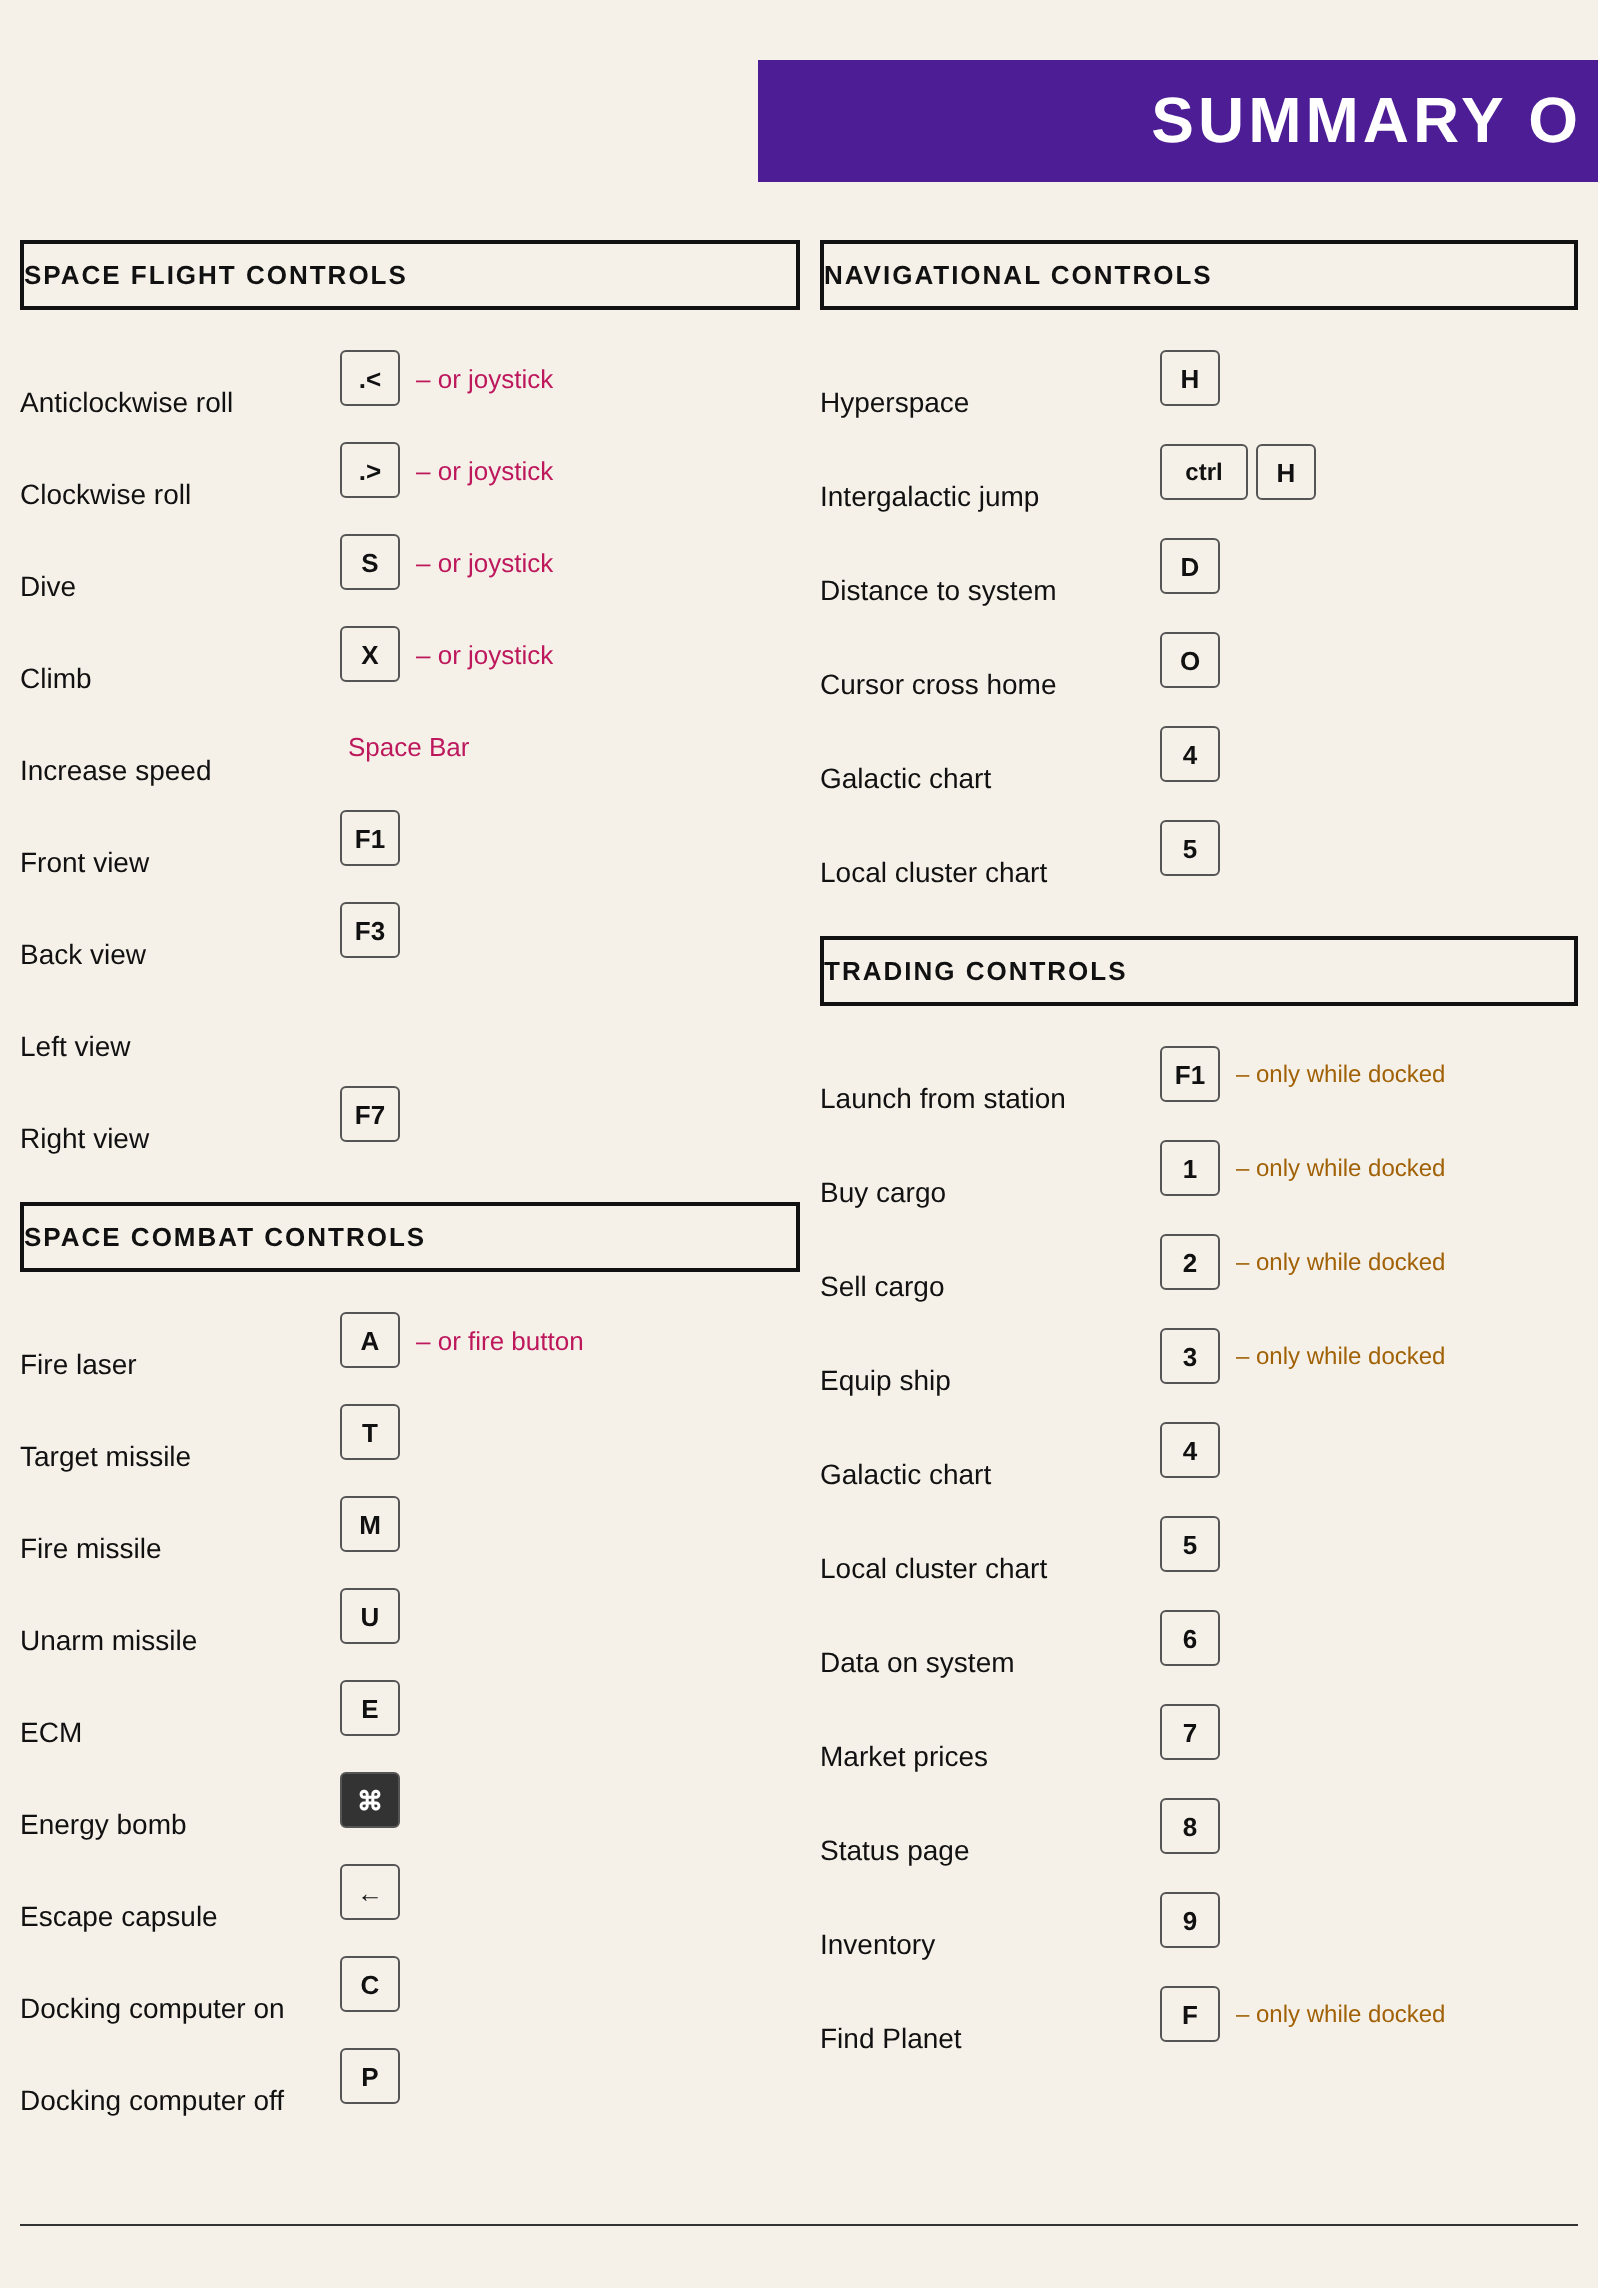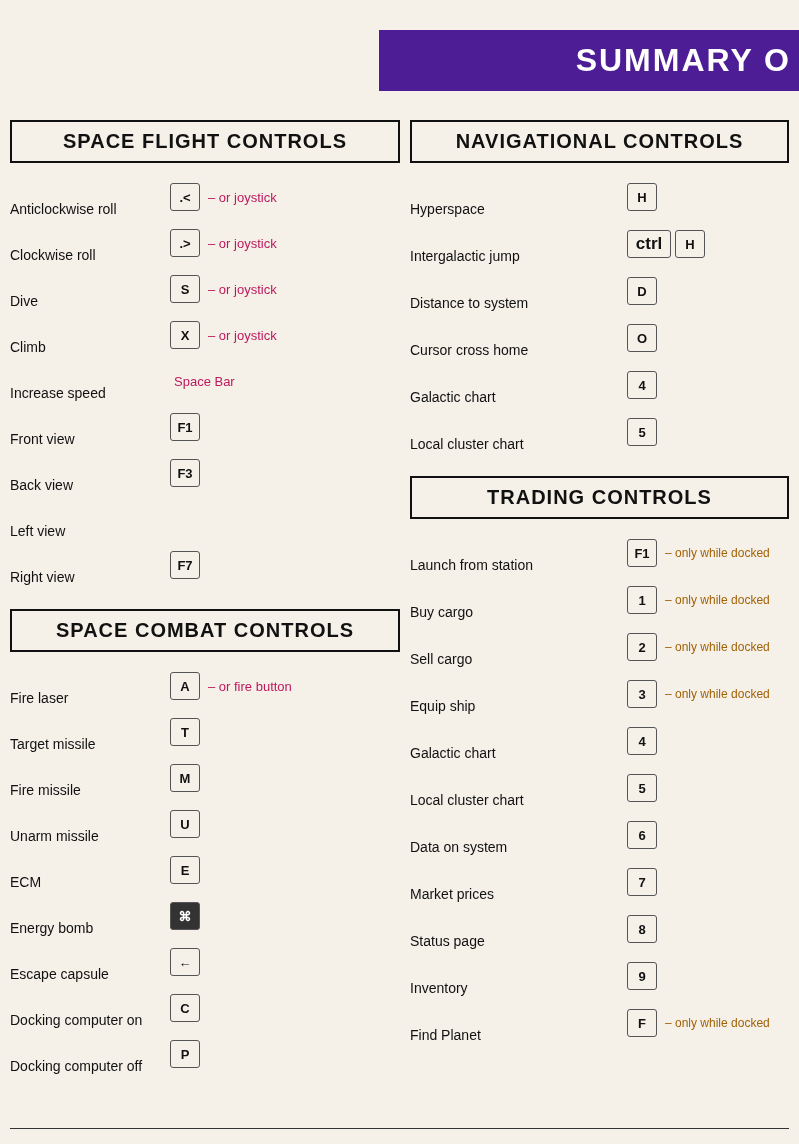--- a/index.html
+++ b/index.html
@@ -40,22 +40,22 @@
       width: 390px;
     }
 
     .right-col {
       flex: 1;
       width: 390px;
     }
 
     .section-header {
       border: 2px solid #111;
-      text-align: center;
-      font-size: 20px;
+      text-align: left;
+      font-size: 13px;
       font-weight: 900;
       letter-spacing: 1px;
       padding: 8px 0;
       margin-bottom: 14px;
       background: #f5f0e8;
     }
 
     .controls-list {
       width: 100%;
     }
@@ -99,21 +99,21 @@
     }
 
     .key-box.small-text {
       font-size: 9px;
       min-width: 34px;
       letter-spacing: -0.5px;
     }
 
     .key-box.wide {
       min-width: 44px;
-      font-size: 17px;
+      font-size: 12px;
     }
 
     .key-note {
       font-size: 13px;
       color: #be185d;
       margin-left: 4px;
     }
 
     .section-gap {
       margin-bottom: 24px;
@@ -129,21 +129,20 @@
       margin: 16px 0 0 0;
     }
 
     
     .right-col .control-label {
       flex: 0 0 170px;
     }
 
     .right-col .control-row {
       margin-bottom: 7px;
-      gap: 47px;
     }
 
     .trading-label {
       flex: 0 0 170px;
     }
 
     .docked-note {
       font-size: 12px;
       color: #a16207;
       margin-left: 4px;

